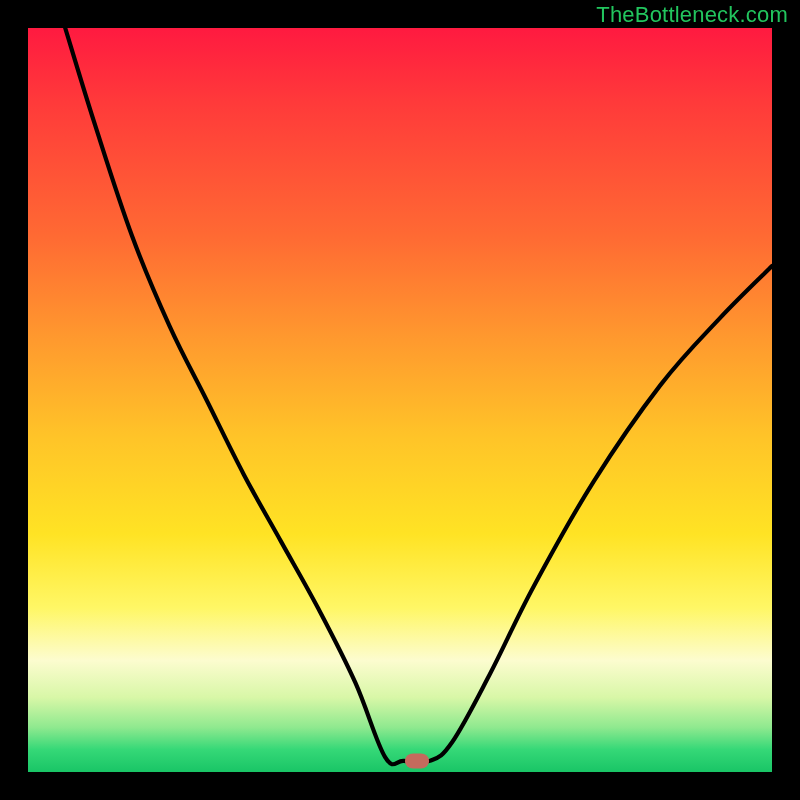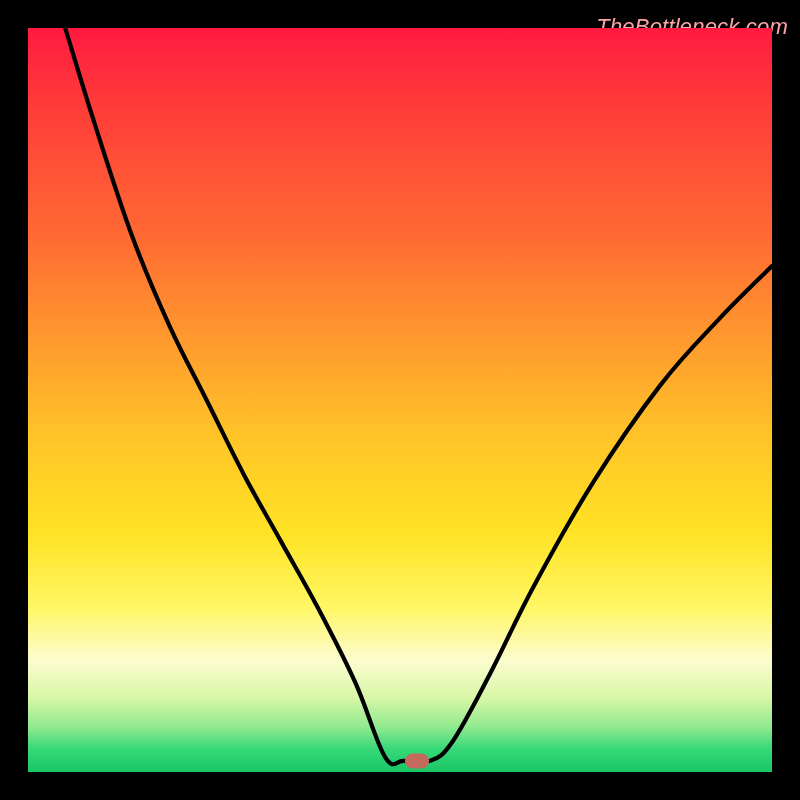--- a/index.html
+++ b/index.html
@@ -14,27 +14,26 @@
   .frame {
     position: absolute;
     left: 0;
     top: 0;
     width: 800px;
     height: 800px;
     background: #000;
   }
   .watermark {
     position: absolute;
-    top: 14px;
+    top: 2px;
     right: 12px;
-    color: #fca5a5;
+    color: #22c55e;
     font-size: 22px;
     font-weight: 500;
     letter-spacing: 0.2px;
-    font-style: italic;
   }
   .plot {
     position: absolute;
     left: 28px;
     top: 28px;
     width: 744px;
     height: 744px;
     overflow: hidden;
   }
   .gradient {

